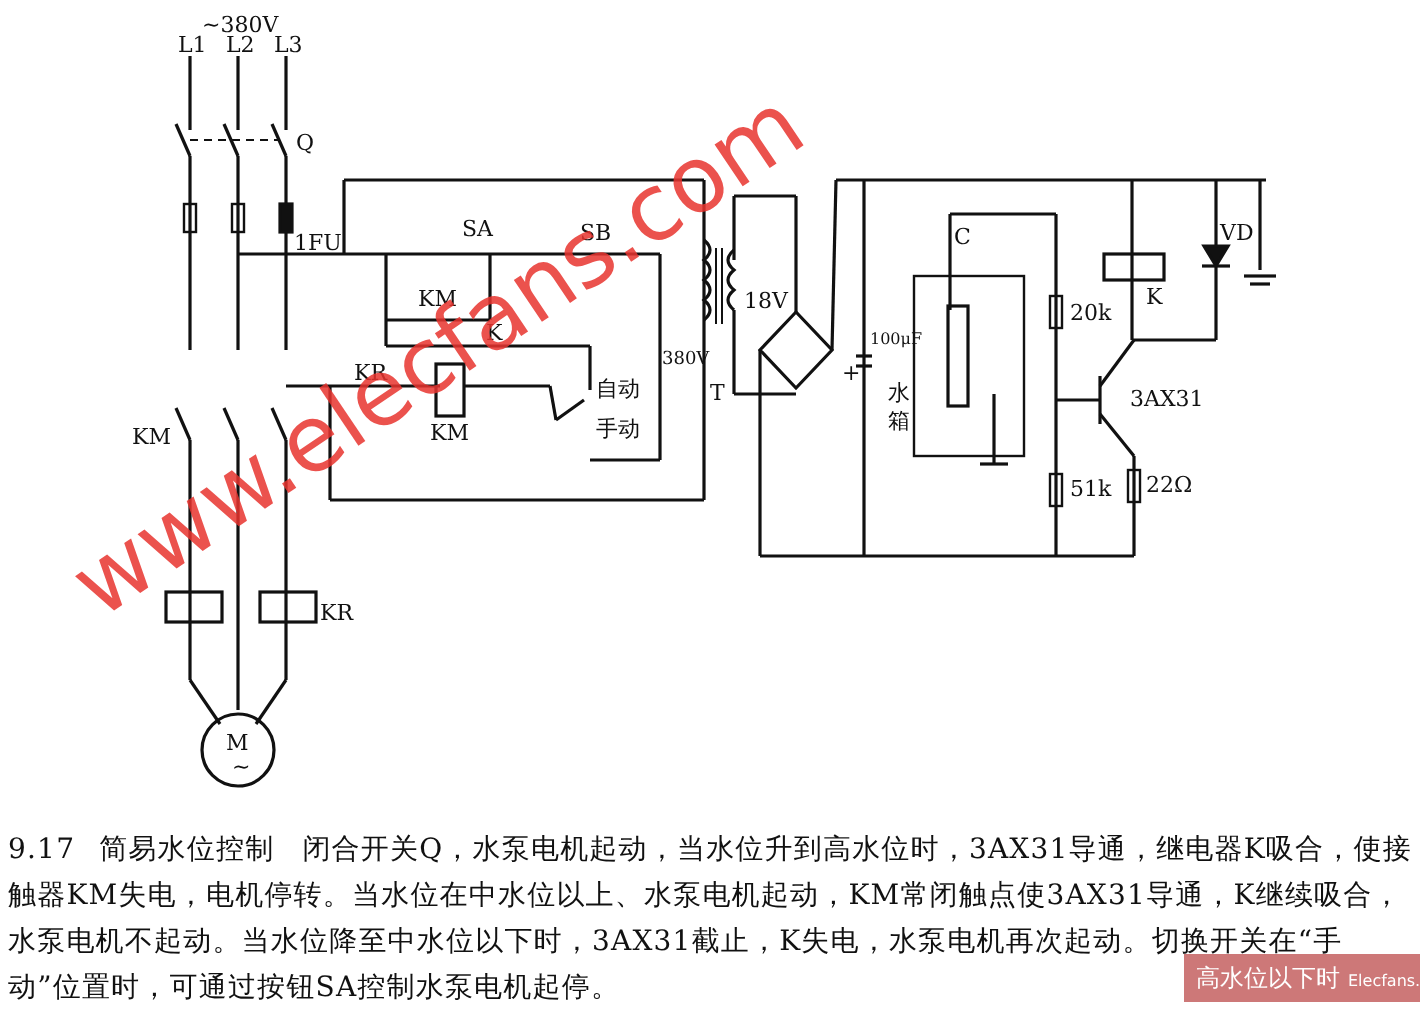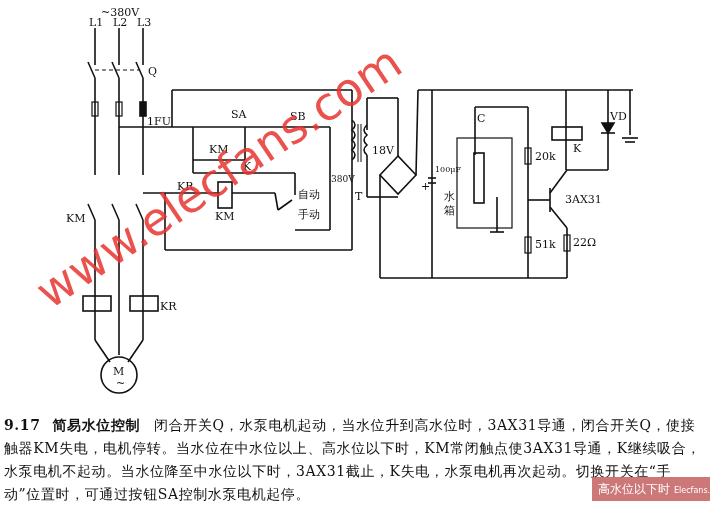--- a/index.html
+++ b/index.html
@@ -1,22 +1,22 @@
 <!DOCTYPE html>
 <html><head>
 <meta charset="utf-8">
 <style>
   html, body { margin:0; padding:0; background:#ffffff; }
   body { width:710px; height:513px; position:relative; overflow:hidden; font-family:"DejaVu Serif", serif; color:#111; }
   #diagram { position:absolute; left:0; top:0; width:710px; height:400px; }
   #diagram text { font-family:"DejaVu Serif", serif; fill:#111; }
   .cn { font-family:"DejaVu Sans", sans-serif; }
   .caption { position:absolute; left:4px; top:414px; width:704px; font-family:"DejaVu Serif", serif; font-size:14px; line-height:23px; color:#111; letter-spacing:0.6px; }
-  .caption .num { font-weight:bold; margin-right:12px; }
-  .caption .ttl { font-weight:bold; margin-right:14px; }
+  .caption .num { font-weight:normal; margin-right:12px; }
+  .caption .ttl { font-weight:normal; margin-right:14px; }
   .watermark { position:absolute; left:20px; top:40px; width:440px; height:300px; pointer-events:none; }
   .logo { position:absolute; left:592px; top:477px; width:118px; height:24px; background:#c86a6a; color:#fff; font-family:"DejaVu Sans", sans-serif; font-size:12px; line-height:24px; padding-left:6px; box-sizing:border-box; opacity:0.9; white-space:nowrap; overflow:hidden; }
   .logo small { font-size:8px; margin-left:4px; }
 </style>
 </head>
 <body>
 
 <svg id="diagram" viewBox="0 0 710 400" xmlns="http://www.w3.org/2000/svg">
   <g stroke="#111" stroke-width="1.6" fill="none">
 
@@ -149,16 +149,16 @@
     <text x="573" y="152">K</text>
     <text x="610" y="120">VD</text>
   </g>
 </svg>
 
 <svg class="watermark" viewBox="0 0 440 300">
   <text x="30" y="270" transform="rotate(-34 30 270)" font-family="DejaVu Sans, sans-serif" font-size="46" fill="#e8342f" opacity="0.85">www.elecfans.com</text>
 </svg>
 
 <div class="caption">
-  <span class="num">9.17</span><span class="ttl">简易水位控制</span><span>闭合开关Q，水泵电机起动，当水位升到高水位时，3AX31导通，闭合开关Q，使接触器KM失电，电机停转。当水位在中水位以上、高水位以下时，KM常闭触点使3AX31导通，K继续吸合，水泵电机不起动。当水位降至中水位以下时，3AX31截止，K失电，水泵电机再次起动。切换开关在“手动”位置时，可通过按钮SA控制水泵电机起停。</span>
+  <span class="num">9.17</span><span class="ttl">简易水位控制</span><span>闭合开关Q，水泵电机起动，当水位升到高水位时，3AX31导通，继电器K吸合，使接触器KM失电，电机停转。当水位在中水位以上、水泵电机起动，KM常闭触点使3AX31导通，K继续吸合，水泵电机不起动。当水位降至中水位以下时，3AX31截止，K失电，水泵电机再次起动。切换开关在“手动”位置时，可通过按钮SA控制水泵电机起停。</span>
 </div>
 
 <div class="logo"><span>高水位以下时</span><small>Elecfans.com</small></div>
 
 </body></html>

